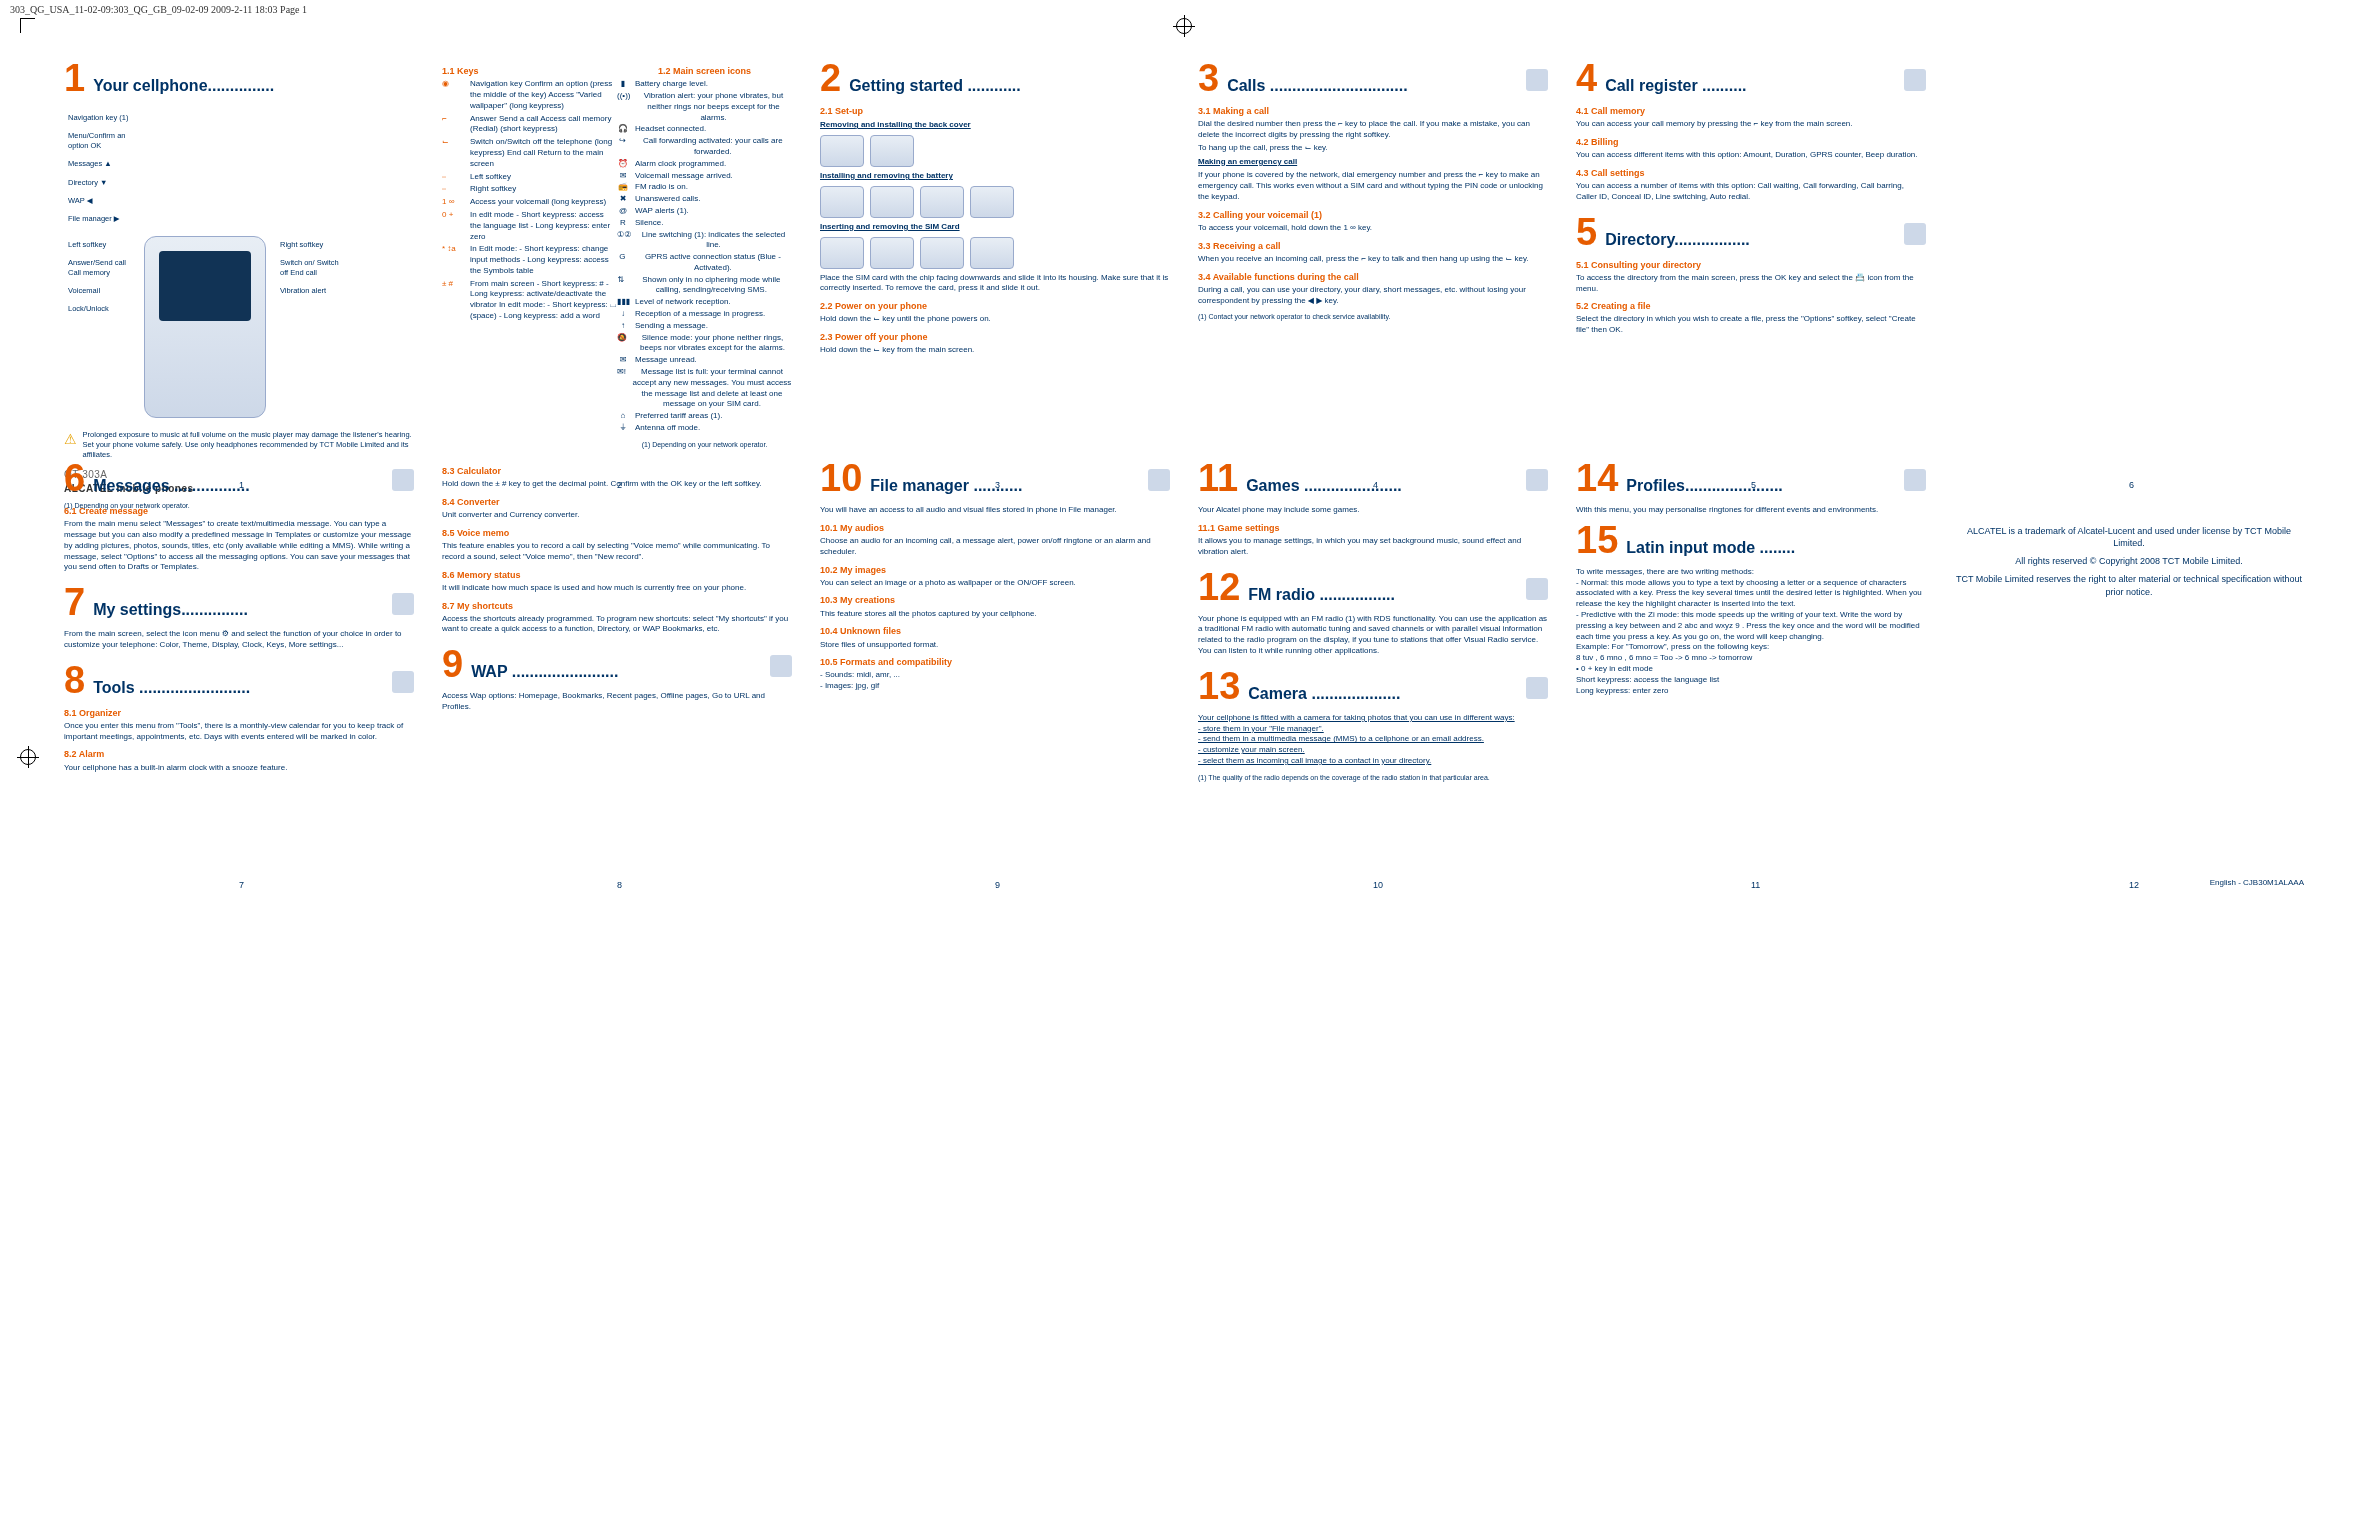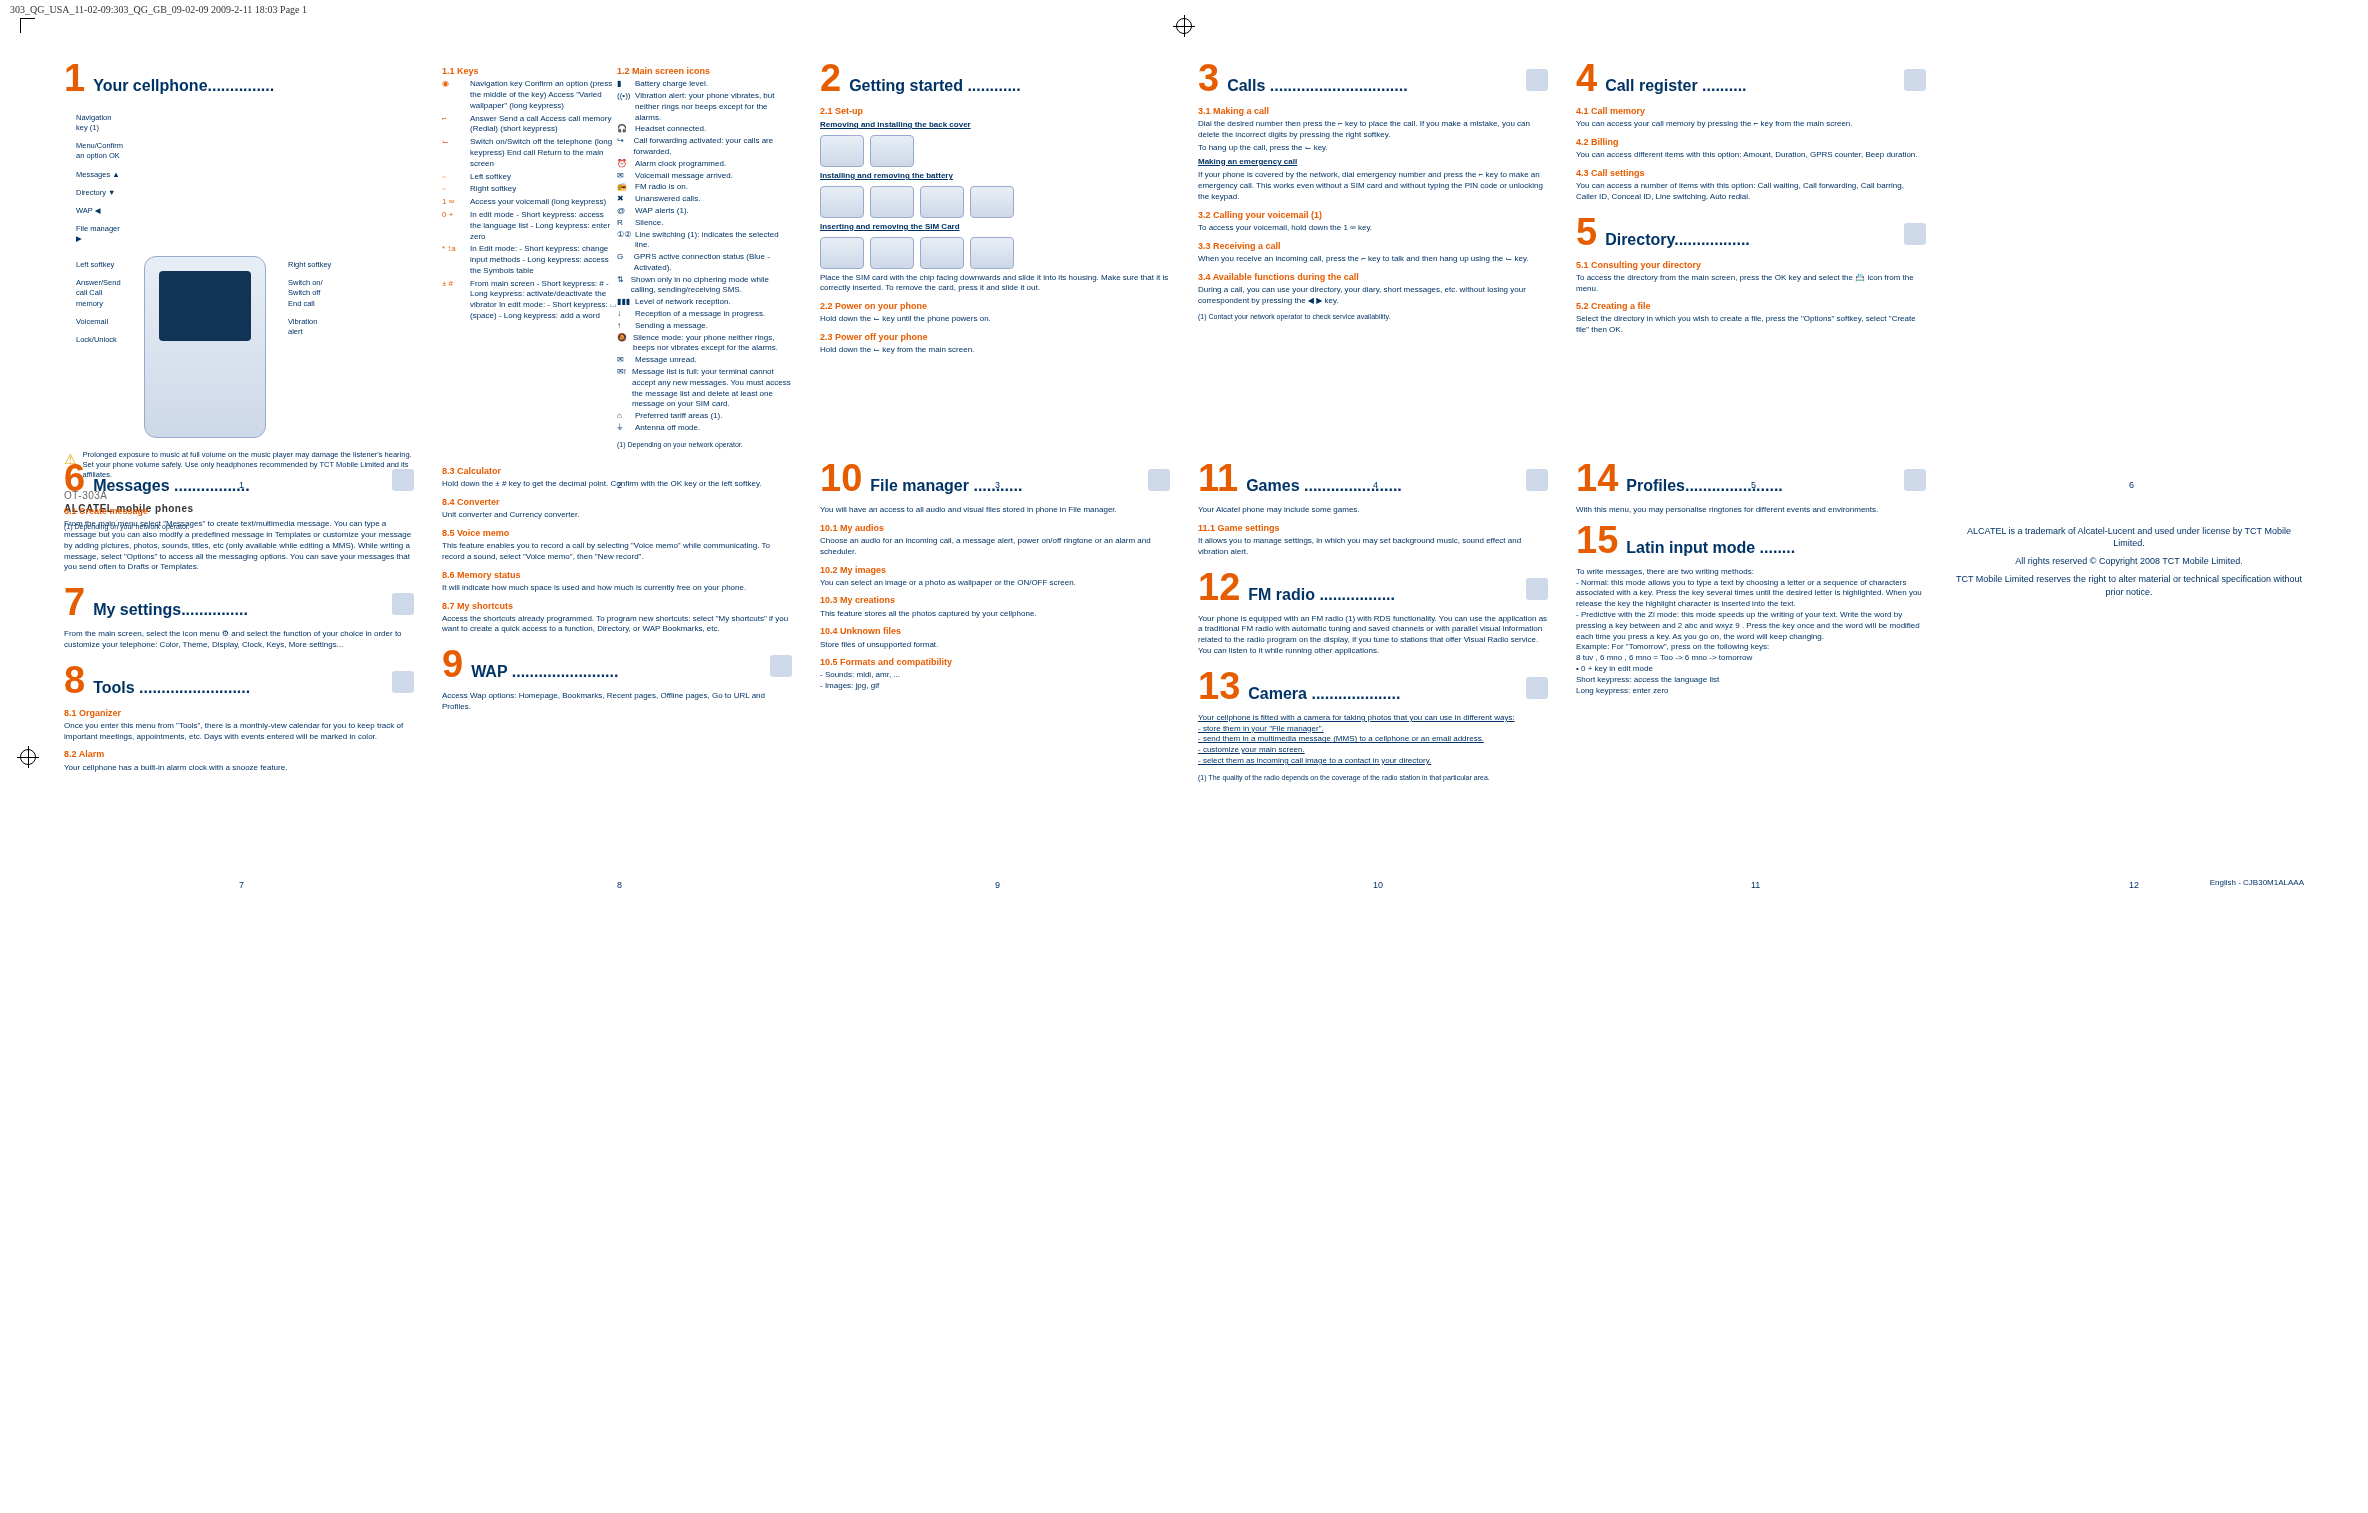--- a/index.html
+++ b/index.html
@@ -81,21 +81,21 @@
   }
   .phone-diagram::before {
     content: '';
     position: absolute;
     top: 14px; left: 14px; right: 14px; height: 70px;
     background: #113355;
     border-radius: 4px;
   }
   .phone-row { display: flex; align-items: flex-start; }
   .labels-left, .labels-right { width: 70px; font-size: 7.5px; color: #003366; }
-  .labels-left div, .labels-right div { margin: 8px 12px; }
+  .labels-left div, .labels-right div { margin: 8px 4px; }
   .warning-box {
     display: flex;
     gap: 6px;
     font-size: 7.5px;
     color: #003366;
     margin-top: 8px;
   }
   .warn-tri { color: #e6a000; font-size: 14px; }
   .model { font-size: 10px; margin-top: 8px; letter-spacing: 0.5px; color: #666; }
   .model b { color: #333; }
@@ -271,21 +271,21 @@
               <span class="ksym">± #</span>
               <span class="kdesc">From main screen
  - Short keypress: #
  - Long keypress: activate/deactivate the vibrator
 In edit mode:
  - Short keypress: ⌴ (space)
  - Long keypress: add a word</span>
             </div>
         </div>
       </div>
-      <div style="flex:1;">
+      <div style="flex:1;text-align:center;">
         <div class="sub">1.2   Main screen icons</div>
         <div class="icon-list">
           <div>
               <span class="ic">▮</span>
               <span>Battery charge level.</span>
             </div>
           <div>
               <span class="ic">((•))</span>
               <span>Vibration alert: your phone vibrates, but neither rings nor beeps except for the alarms.</span>
             </div>

